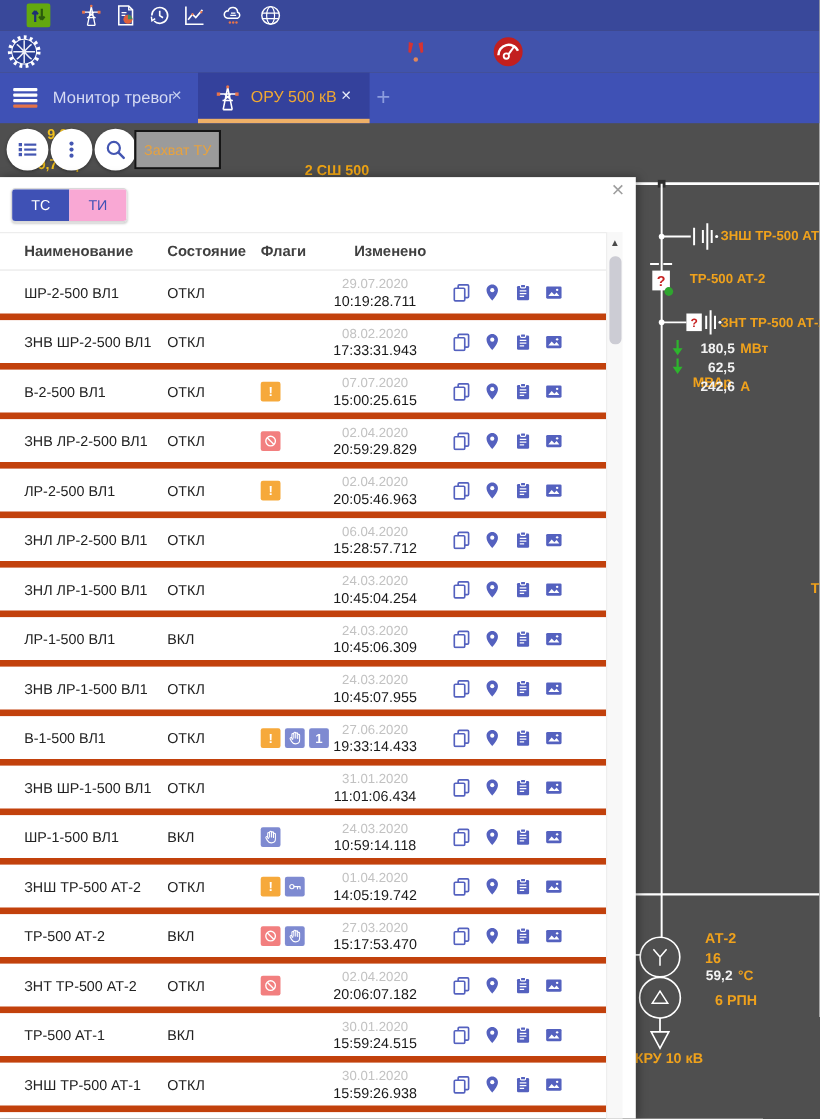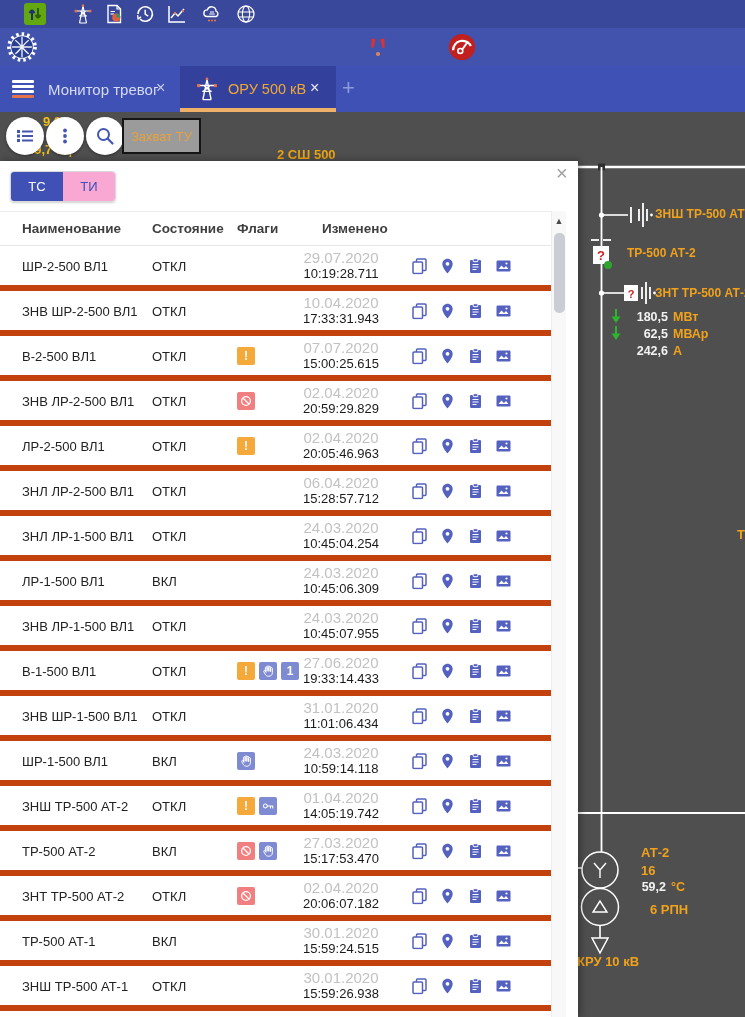--- a/index.html
+++ b/index.html
@@ -72,21 +72,21 @@
   .cell { position:absolute; top:50%; transform:translateY(-50%); font-size:13px; color:#222; }
   .c-name { left:22px; width:128px; }
   .c-state { left:152px; }
   .c-flags { left:237px; display:flex; gap:4px; }
   .flag { width:18px; height:18px; border-radius:2px; display:flex; align-items:center;
           justify-content:center; color:#fff; font-size:12px; font-weight:bold; }
   .flag-warn { background:#f6a93b; }
   .flag-block { background:#f27f7f; }
   .flag-hand, .flag-one, .flag-key { background:#7e8ad1; }
   .c-dt { left:300px; width:82px; text-align:center; line-height:16px; }
-  .c-dt .d { color:#c2c2c2; font-size:15px; }
+  .c-dt .d { color:#c2c2c2; font-size:12px; }
   .c-dt .t { color:#1a1a1a; font-size:13px; }
   .c-actions { left:411px; display:flex; gap:11px; }
   .act { width:17px; height:17px; cursor:pointer; }
 
   
   #vscroll { position:absolute; left:551px; top:50px; width:15px; height:806px;
              background:#f8f8f8; border-left:1px solid #ededed; cursor:pointer; }
   #vs-up { position:absolute; left:0; top:2px; width:14px; height:16px; display:flex;
            align-items:center; justify-content:center; font-size:9px; color:#4a4a4a; cursor:pointer; }
   #vs-thumb { position:absolute; left:2px; top:22px; width:11px; height:80px;
@@ -279,21 +279,21 @@
   <path d="M16 826h16l-8 15z" fill="none" stroke="#fff" stroke-width="1.5"></path>
 </svg>
 
 <span class="slabel" style="left:655px; top:207px;">ЗНШ ТР-500 АТ-2</span>
 <span class="slabel" style="left:627px; top:246px;">ТР-500 АТ-2</span>
 <span class="slabel" style="left:655px; top:286px;">ЗНТ ТР-500 АТ-2</span>
 <div class="mrow" style="top:310px;">
   <span class="num">180,5</span>
   <span class="unit">МВт</span>
 </div>
-<div class="mrow" style="top:327px;">
+<div class="mrow" style="top:327px;flex-direction:column;">
   <span class="num">62,5</span>
   <span class="unit">МВАр</span>
 </div>
 <div class="mrow" style="top:344px;">
   <span class="num">242,6</span>
   <span class="unit">А</span>
 </div>
 <span class="slabel big" style="left:737px; top:527px;">ТН</span>
 <span class="slabel big" style="left:641px; top:845px;">АТ-2</span>
 <span class="slabel big" style="left:641px; top:863px;">16</span>
@@ -347,21 +347,21 @@
         <circle cx="11.5" cy="6" r="1.1" fill="#fff"></circle>
       </svg>
     </div>
   </div>
 
   <div class="trow">
     <div class="cell c-name">ЗНВ ШР-2-500 ВЛ1</div>
     <div class="cell c-state">ОТКЛ</div>
     <div class="cell c-flags"></div>
     <div class="cell c-dt">
-      <div class="d">10.04.2020</div>
+      <div class="d">08.02.2020</div>
       <div class="t">17:33:31.943</div>
     </div>
     <div class="cell c-actions">
       <svg class="act" viewBox="0 0 17 17">
         <rect x="5.5" y="1.5" width="9.5" height="11.5" rx="1" fill="none" stroke="#5461bf" stroke-width="1.5"></rect>
         <rect x="2" y="4.5" width="9.5" height="11.5" rx="1" fill="#fff" stroke="#5461bf" stroke-width="1.5"></rect>
       </svg>
       <svg class="act" viewBox="0 0 17 17">
         <path d="M8.5 1.2c-2.9 0-5.2 2.3-5.2 5.2 0 3.9 5.2 9.4 5.2 9.4s5.2-5.5 5.2-9.4c0-2.9-2.3-5.2-5.2-5.2z" fill="#5461bf"></path>
         <circle cx="8.5" cy="6.3" r="1.9" fill="#fff"></circle>

